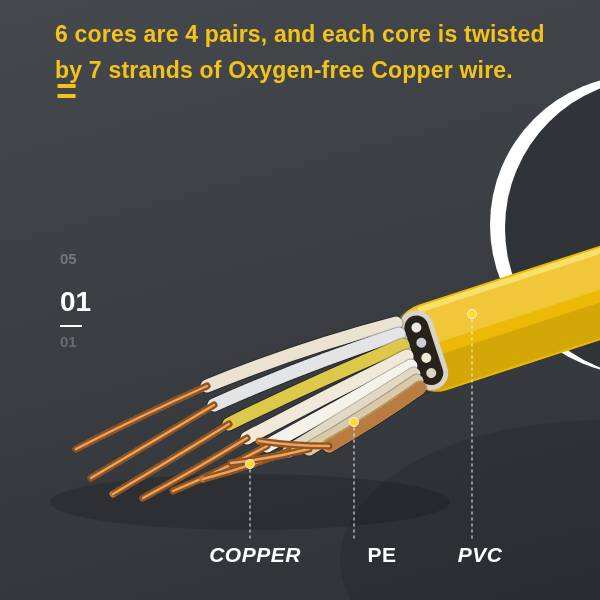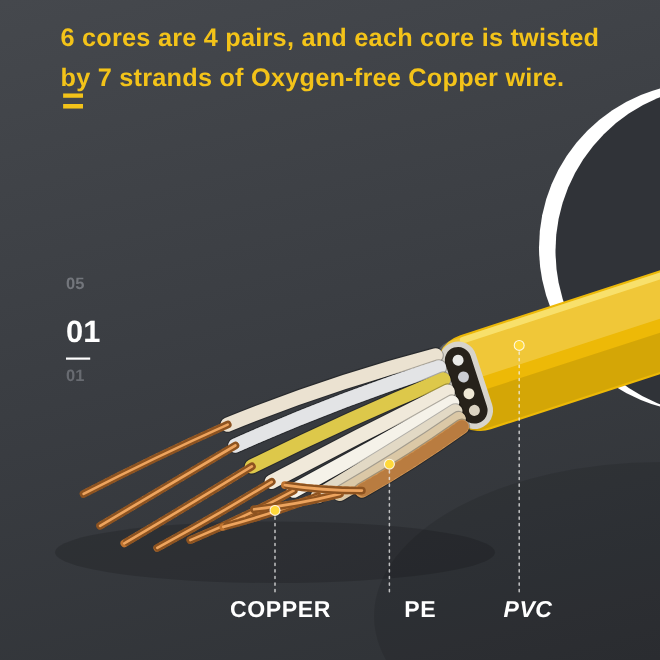--- a/index.html
+++ b/index.html
@@ -32,21 +32,21 @@
   .pg-prev{color:#73767c;font-size:15px;}
   .pg-current{color:#ffffff;font-size:28px;margin-top:19px;}
   .pg-rule{width:22px;height:2px;background:#ffffff;margin:7px 0 6px 0;}
   .pg-next{color:#686b71;font-size:15px;}
 
   .callout-label{
     position:absolute;top:543px;transform:translateX(-50%);
     color:#ffffff;font-weight:bold;font-size:21px;letter-spacing:0.5px;
     white-space:nowrap;
   }
-  #label-copper{left:255px;}
+  #label-copper{left:255px;font-style:italic;}
   #label-pe{left:382px;}
   #label-pvc{left:480px;font-style:italic;}
 </style>
 </head>
 <body>
 
 <div class="stage">
 
   <svg class="scene" viewBox="0 0 600 600" aria-hidden="true">
 

